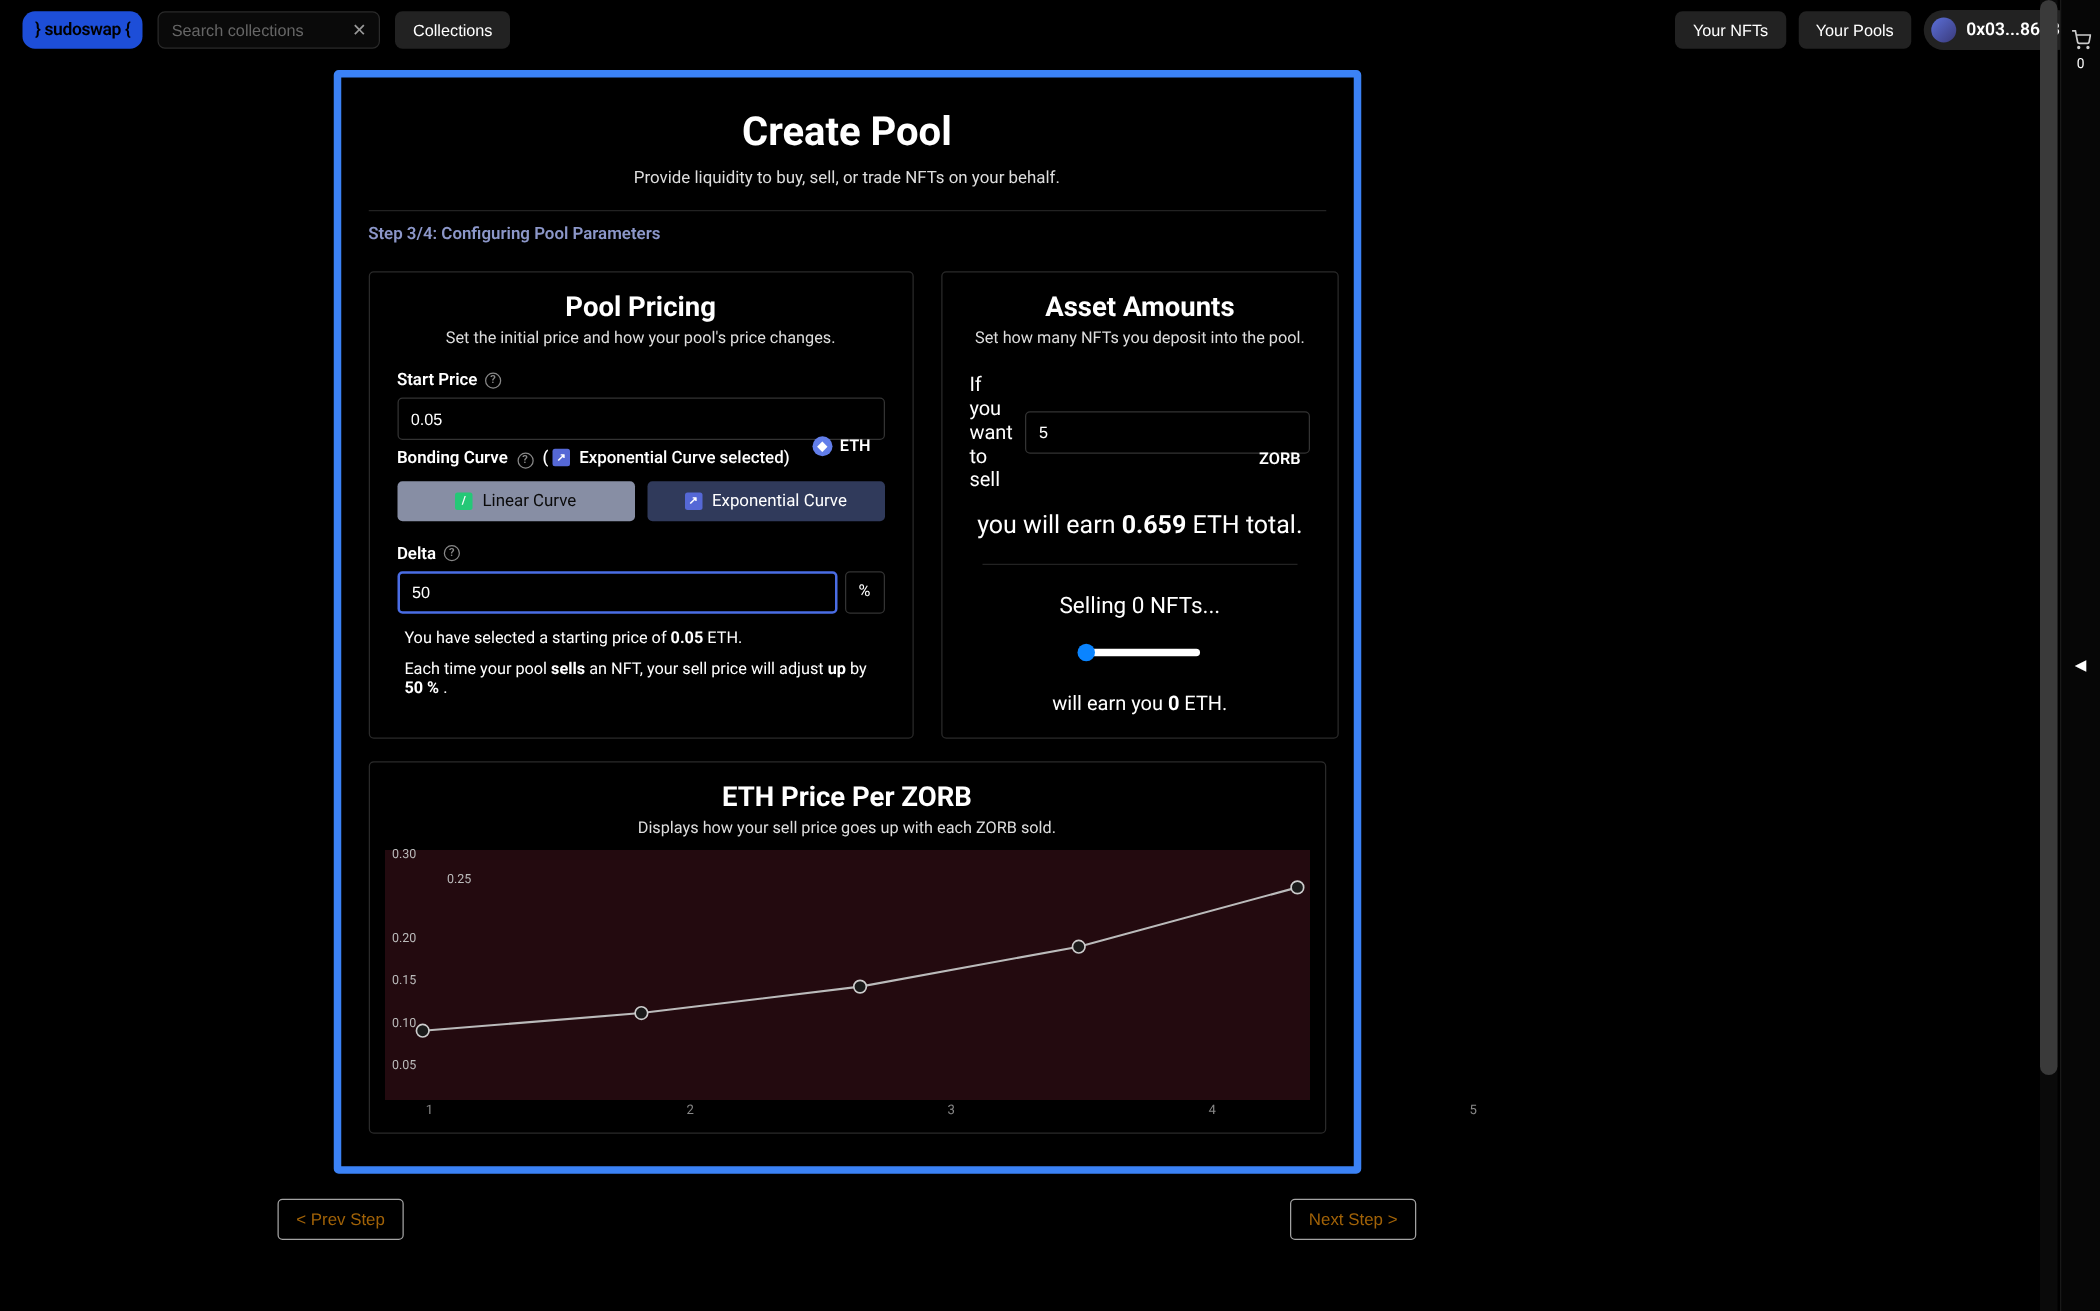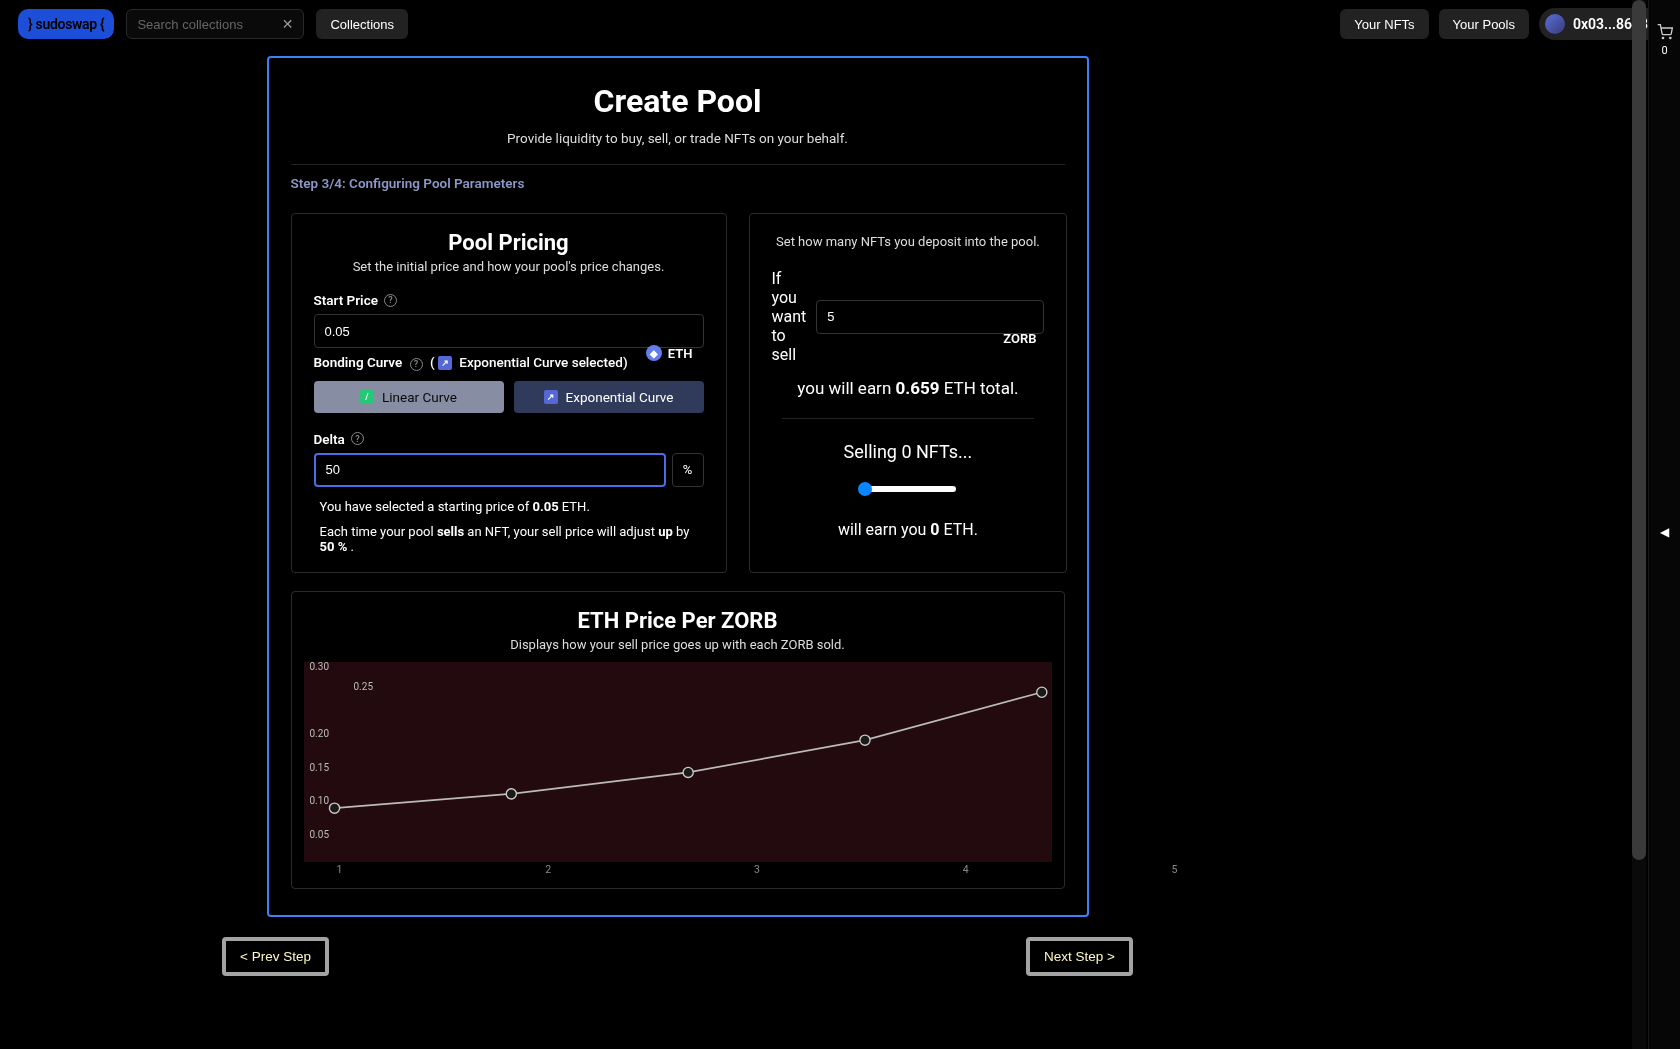--- a/index.html
+++ b/index.html
@@ -101,21 +101,21 @@
 
   
   .main {
     width: 1355px;
     margin-right: 32px;
     padding: 0 0 20px;
   }
   .panel {
     width: 822px;
     margin: 8px auto 0;
-    border: 2px solid #3b82f6;
+    border: 6px solid #3b82f6;
     border-radius: 4px;
     padding: 22px 22px 26px;
   }
 
   .page-title { font-size: 32px; font-weight: 700; text-align: center; margin-top: 2px; }
   .page-sub { text-align: center; font-size: 13.5px; color: #ddd; margin-top: 10px; }
   .divider { height: 1px; background: #222; margin: 18px 0 10px; }
   .step { font-size: 13.5px; color: #8c97c9; font-weight:600; }
 
   .two-col {
@@ -180,21 +180,21 @@
   .delta-wrap { display:flex; gap:6px; margin-top:6px;}
   .delta-wrap .input-box { flex:1; margin-top:0; }
   .delta-wrap .pct { width:32px; border:1px solid #333;border-radius:4px;display:flex;align-items:center;justify-content:center;font-size:13px; }
 
   .info-line { font-size:13px; margin-top:12px; padding-left:6px; }
   .info-line b { font-weight:700; }
 
   
   .assets-row { display:flex; align-items:center; justify-content:center; gap:10px; margin-top:20px; font-size:16px; }
   .assets-row .input-box { margin-top:0; width:228px; height:34px; }
-  .earn-line { text-align:center; margin-top:14px; font-size:17px; }
+  .earn-line { text-align:center; margin-top:14px; font-size:20px; }
   .assets-divider { height:1px; background:#222; margin:20px 10px 0; }
   .selling-line { text-align:center; margin-top:22px; font-size:18px; }
   .slider-wrap { display:flex; justify-content:center; margin-top:24px; }
   .slider {
     position:relative; width:96px; height:6px; background:#fff; border-radius:3px;
   }
   .slider-thumb {
     position:absolute; left:-2px; top:-4px; width:14px; height:14px; background:#0a84ff; border-radius:50%;
   }
   .will-earn { text-align:center; margin-top:28px; font-size:16px; }
@@ -209,21 +209,21 @@
     position:relative; height:200px; margin:0 6px;
     background: rgba(140, 40, 60, 0.25);
   }
   .ytick { position:absolute; left:6px; font-size:10px; color:#bbb; transform:translateY(-50%); }
   .xtick { position:absolute; bottom:-14px; font-size:10.5px; color:#888; transform:translateX(-50%); }
   .chart-svg { position:absolute; inset:0; }
   .marker { fill:#1a1a1a; stroke:#ccc; stroke-width:1.6; }
 
   
   .nav-row { display:flex; justify-content:space-between; margin:20px auto 0; width:955px; padding: 0 22px; }
-  .nav-btn { background:transparent; border:4px solid #a3a3a3; color:#fef9c3; padding:8px 14px; border-radius:4px; font-size:13.5px; cursor:pointer; }
+  .nav-btn { background:transparent; border:1px solid #a3a3a3; color:#a16207; padding:8px 14px; border-radius:4px; font-size:13.5px; cursor:pointer; }
 
   
   .scroll-track { position:absolute; right:34px; top:0; width:14px; height:100%; background:#0a0a0a; }
   .scroll-thumb { position:absolute; right:34px; top:0; width:14px; height:860px; background:#3a3a3a; border-radius:7px; }
 </style>
 </head>
 <body>
 
 <div class="header">
   <div class="logo">} sudoswap {</div>
@@ -300,20 +300,21 @@
 
         <div class="info-line">
           <span>You have selected a starting price of </span><b>0.05 </b><span>ETH.</span>
         </div>
         <div class="info-line" style="margin-top:10px;">
           <span>Each time your pool </span><b>sells</b><span> an NFT, your sell price will adjust </span><b>up</b><span> by </span><b>50 % </b><span>.</span>
         </div>
       </div>
 
       <div class="card">
+        <h2>Asset Amounts</h2>
         <div class="card-sub">Set how many NFTs you deposit into the pool.</div>
 
         <div class="assets-row">
           <span>If you want to sell</span>
           <div class="input-box">
             <input value="5" style="">
             <span class="suffix">ZORB</span>
           </div>
         </div>
         <div class="earn-line">

